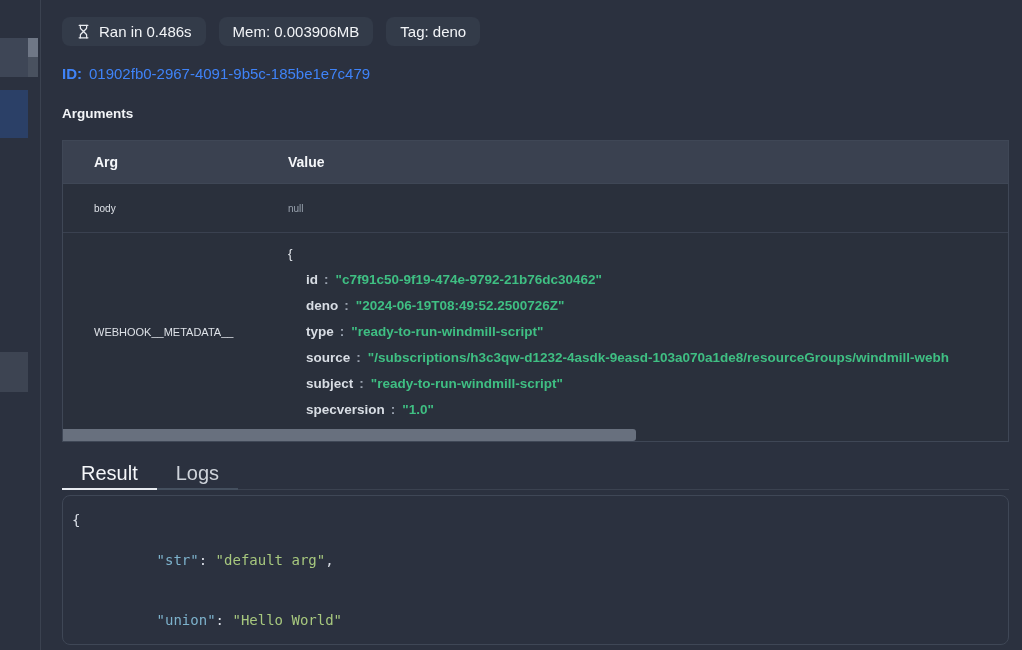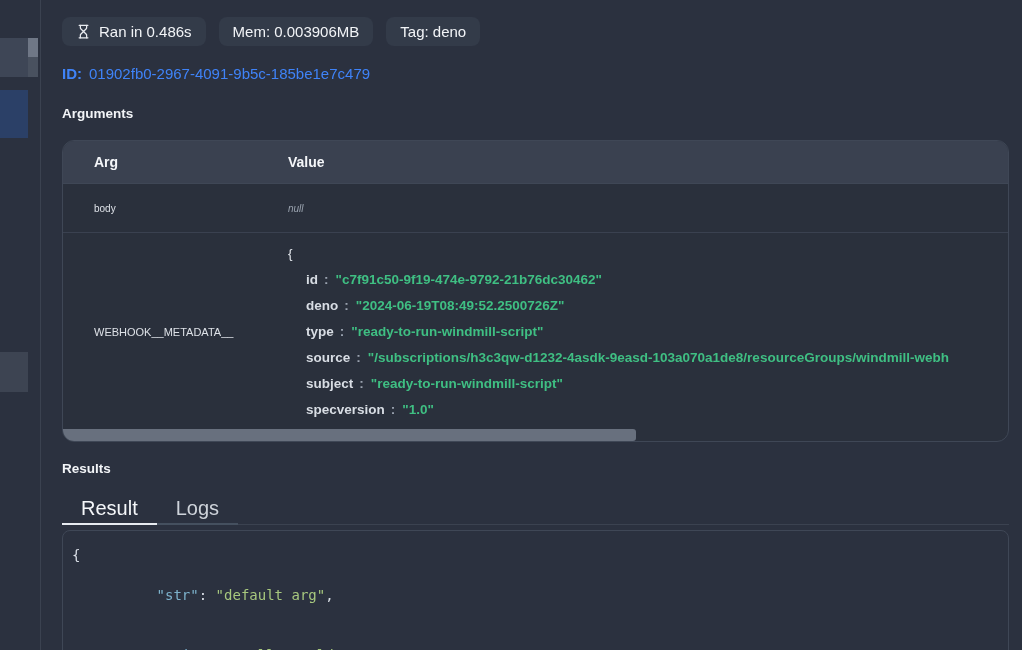--- a/index.html
+++ b/index.html
@@ -42,35 +42,35 @@
   .id-row { margin-top:19px; font-size:15px; line-height:18px; }
   .id-label { color:#3f83f8; font-weight:bold; margin-right:7px; }
   .id-value { color:#3f83f8; cursor:pointer; }
 
   
   .sec-title { margin-top:23px; font-size:13.5px; font-weight:bold; color:#f2f4f7; line-height:16px; }
 
   
   .args-table {
     margin-top:18px; width:947px;
-    border:1px solid #3f4756; border-radius:12px;
+    border:1px solid #3f4756; border-radius:0;
     overflow:hidden; position:relative;
     background:#2a303c;
   }
   .t-head {
     display:flex; align-items:center; height:43px;
     background:#3a4150; border-bottom:1px solid #3f4756;
     font-size:14px; font-weight:bold; color:#f4f6f9;
   }
   .col-arg { width:225px; padding-left:31px; flex-shrink:0; }
   .col-val { flex:1; overflow:hidden; white-space:nowrap; }
   .t-row { display:flex; background:#2a303c; }
   .row-body { height:49px; align-items:center; border-bottom:1px solid #3a4150; font-size:10px; }
   .arg-name { color:#dde1e7; }
-  .null-val { color:#98a1ad;font-style:italic; }
+  .null-val { color:#98a1ad; }
 
   .row-webhook { padding:8px 0 6px; }
   .row-webhook .col-arg { display:flex; align-items:center; color:#dde1e7; font-size:11px; }
   .json-view { font-size:13.5px; line-height:26px; }
   .j-line { white-space:nowrap; }
   .j-brace { color:#e2e6ec; }
   .j-entry { padding-left:18px; }
   .j-key { color:#d8dde4; font-weight:600; }
   .j-sep { color:#9ba3b0; font-weight:600; margin:0 7px 0 6px; }
   .j-val { color:#3fbf83; font-weight:600; }
@@ -180,21 +180,20 @@
           <span class="j-key">specversion</span><span class="j-sep">:</span><span class="j-val">"1.0"</span>
         </div>
       </div>
     </div>
 
     <div class="hscroll">
       <div class="hthumb"></div>
     </div>
   </div>
 
-  <div class="sec-title results-title">Results</div>
 
   <div class="tabbar">
     <div class="tab active">Result</div>
     <div class="tab">Logs</div>
   </div>
 
   <div class="code-block">
     <div class="c-line"><span class="c-punct">{</span></div>
     <div class="c-line ind">
       <span class="c-key">"str"</span><span class="c-punct">: </span><span class="c-str">"default arg"</span><span class="c-punct">,</span>

